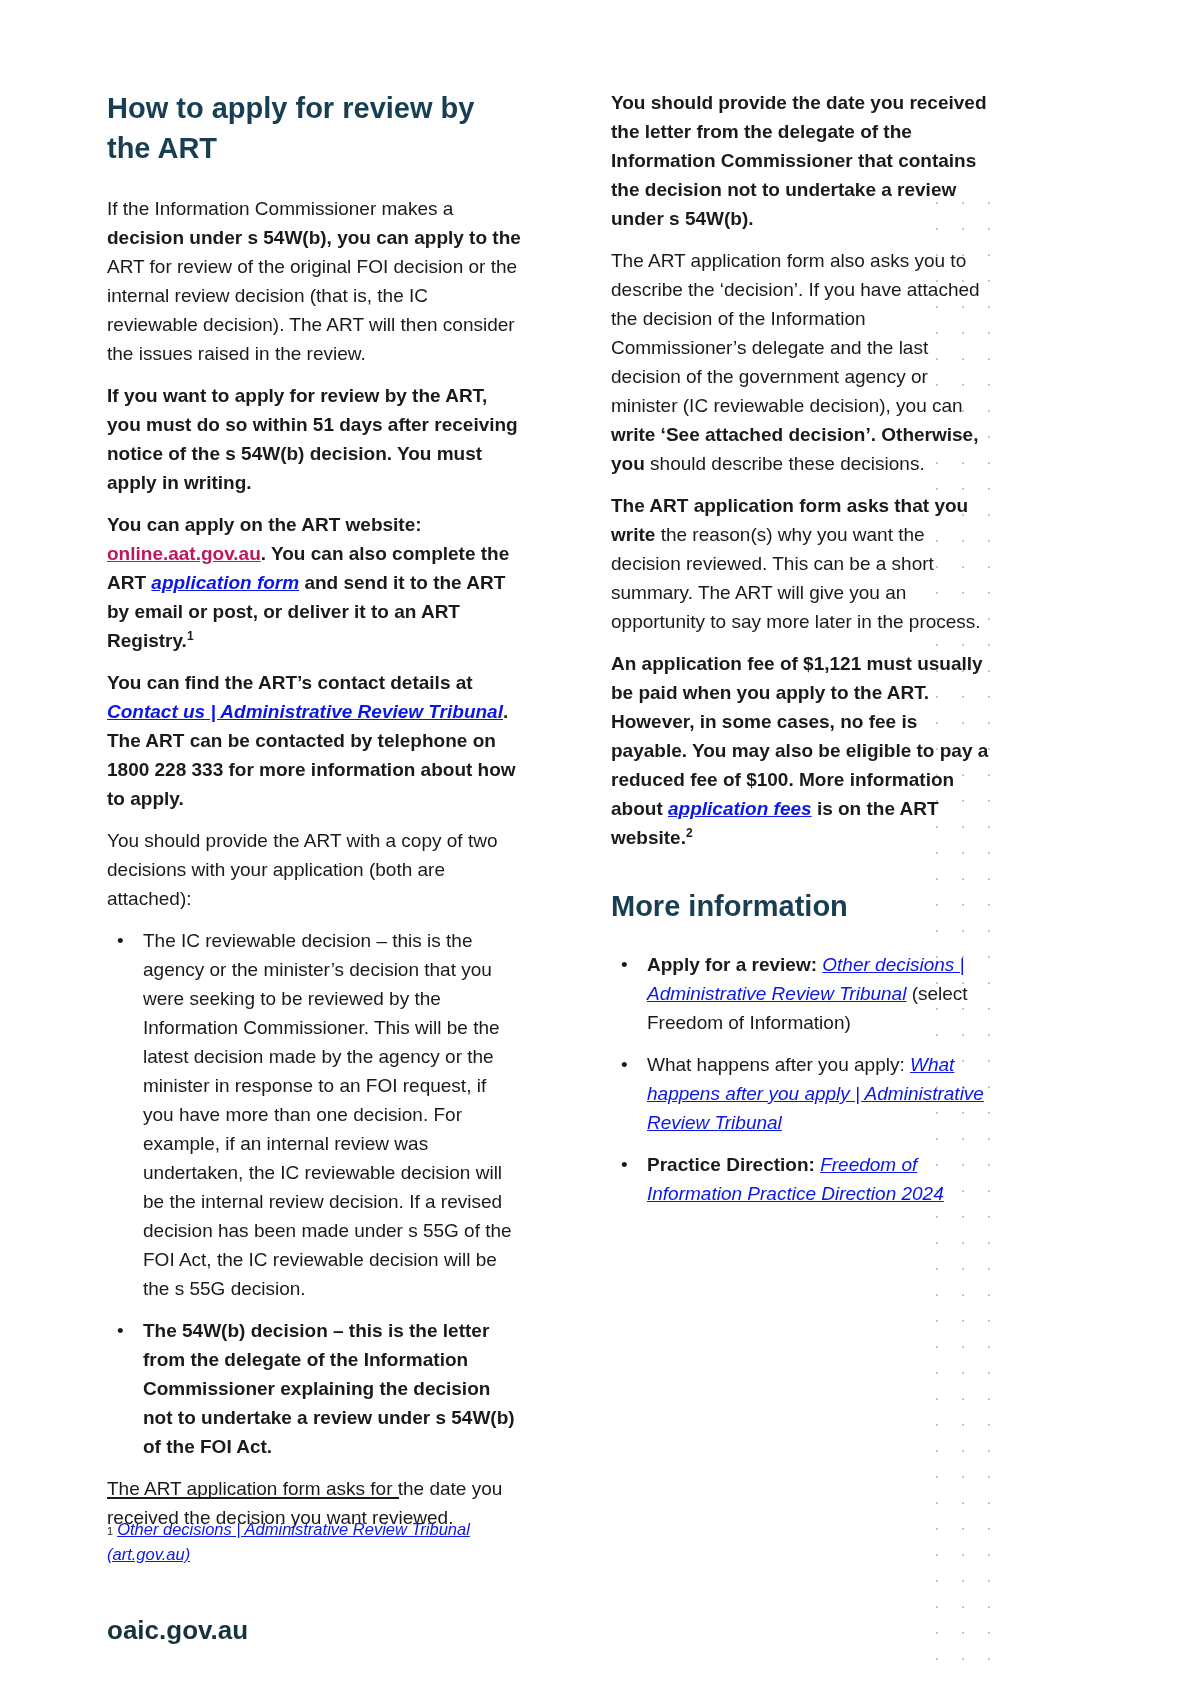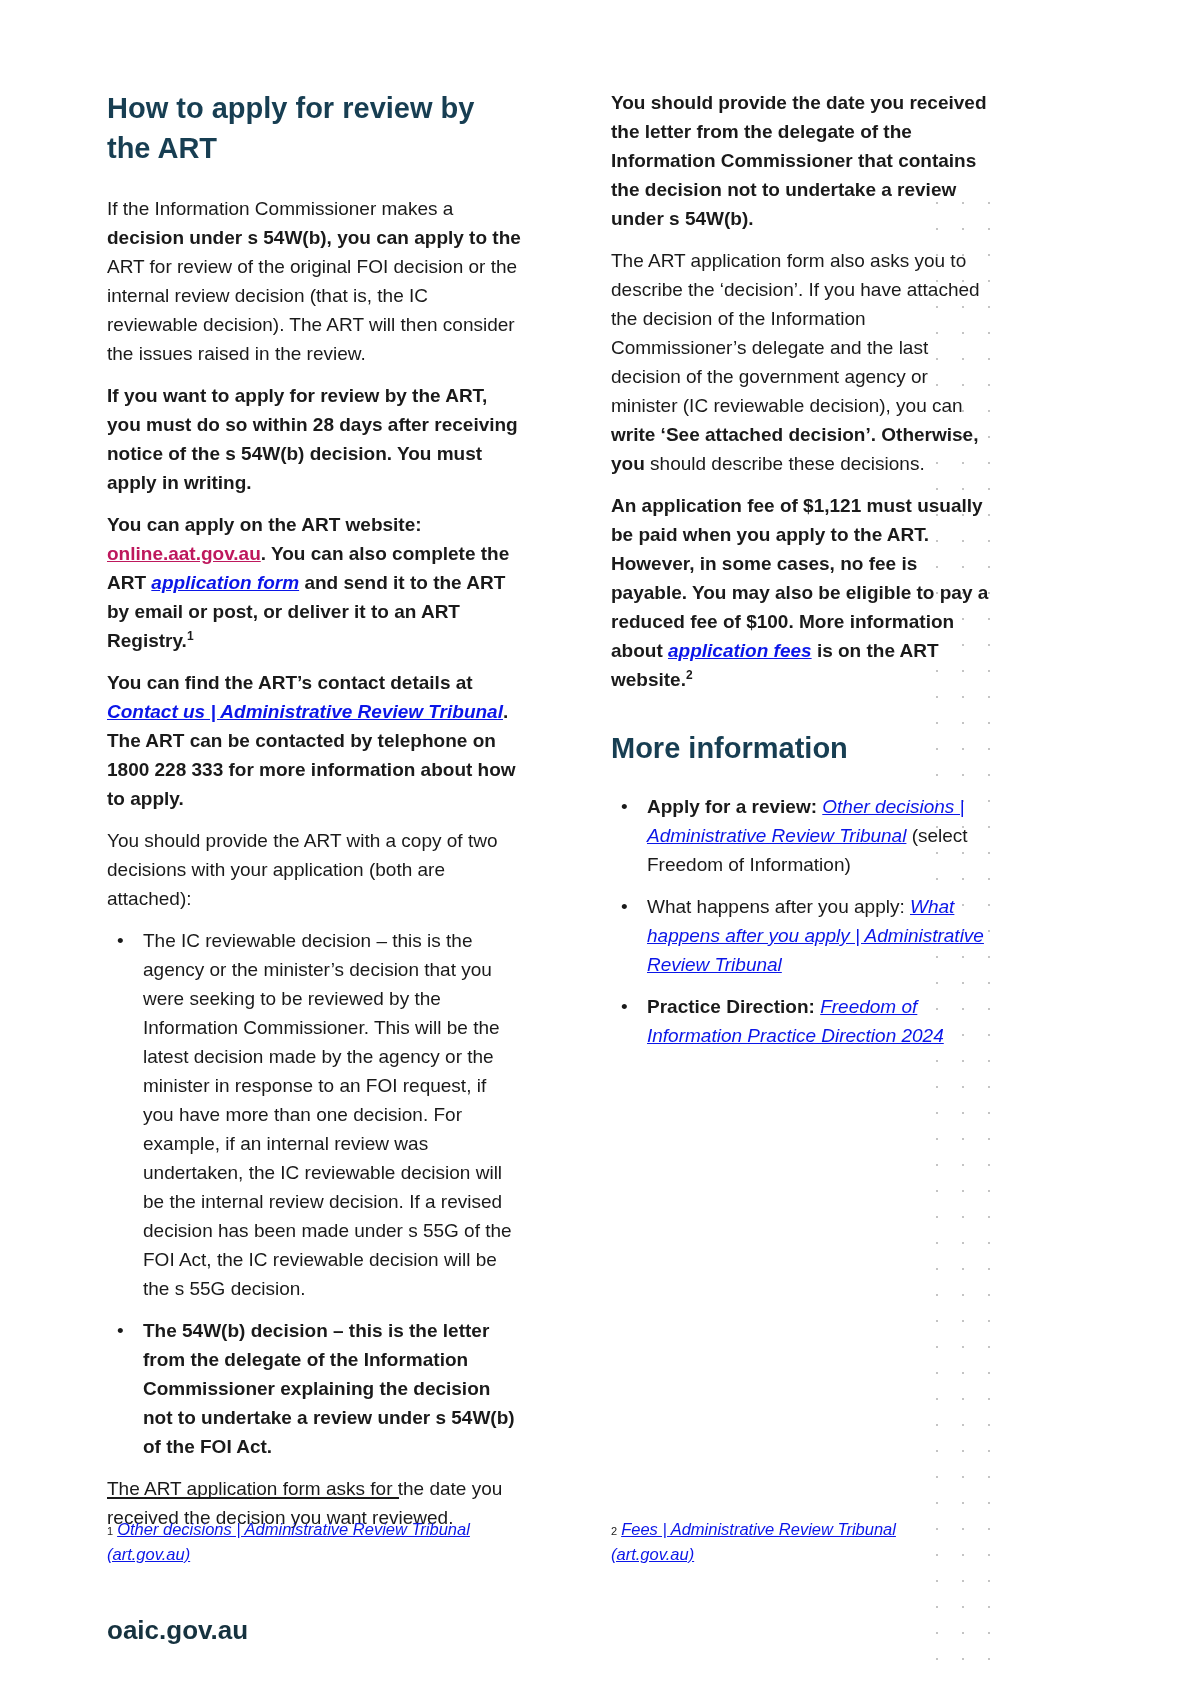--- a/index.html
+++ b/index.html
@@ -60,47 +60,47 @@
 </head>
 <body>
 
 <div class="page">
 
   <div class="dot-grid"></div>
 
   <div class="col col-left">
     <h1>How to apply for review by the ART</h1>
     <p><span>If the Information Commissioner makes a </span><span class="b">decision under s 54W(b), you can apply to the </span><span>ART for review of the original FOI decision or the internal review decision (that is, the IC reviewable decision). The ART will then consider the issues raised in the review.</span></p>
-    <p><span class="b">If you want to apply for review by the ART, you must do so within 28 days after receiving notice of the s 54W(b) decision. You must apply in writing.</span></p>
+    <p><span class="b">If you want to apply for review by the ART, you must do so within 51 days after receiving notice of the s 54W(b) decision. You must apply in writing.</span></p>
     <p><span class="b">You can apply on the ART website: </span><a class="lnk-dark b">online.aat.gov.au</a><span class="b">. You can also complete the ART </span><a class="lnk-blue b">application form</a><span class="b"> and send it to the ART by email or post, or deliver it to an ART Registry.</span><sup class="b">1</sup></p>
     <p><span class="b">You can find the ART’s contact details at </span><a class="lnk-blue b">Contact us | Administrative Review Tribunal</a><span class="b">. The ART can be contacted by telephone on 1800 228 333 for more information about how to apply.</span></p>
     <p><span>You should provide the ART with a copy of two decisions with your application (both are attached):</span></p>
     <ul class="bullets">
       <li><span>The IC reviewable decision – this is the agency or the minister’s decision that you were seeking to be reviewed by the Information Commissioner. This will be the latest decision made by the agency or the minister in response to an FOI request, if you have more than one decision. For example, if an internal review was undertaken, the IC reviewable decision will be the internal review decision. If a revised decision has been made under s 55G of the FOI Act, the IC reviewable decision will be the s 55G decision.</span></li>
       <li><span class="b">The 54W(b) decision – this is the letter from the delegate of the Information Commissioner explaining the decision not to undertake a review under s 54W(b) of the FOI Act.</span></li>
     </ul>
     <p><span>The ART application form asks for the date you received the decision you want reviewed.</span></p>
   </div>
 
   <div class="col col-right">
     <p><span class="b">You should provide the date you received the letter from the delegate of the Information Commissioner that contains the decision not to undertake a review under s 54W(b).</span></p>
     <p><span>The ART application form also asks you to describe the ‘decision’. If you have attached the decision of the Information Commissioner’s delegate and the last decision of the government agency or minister (IC reviewable decision), you can </span><span class="b">write ‘See attached decision’. Otherwise, you </span><span>should describe these decisions.</span></p>
+    <p><span class="b">The ART application form asks that you write </span><span>the reason(s) why you want the decision reviewed. This can be a short summary. The ART will give you an opportunity to say more later in the process.</span></p>
     <p><span class="b">An application fee of $1,121 must usually be paid when you apply to the ART. However, in some cases, no fee is payable. You may also be eligible to pay a reduced fee of $100. More information about </span><a class="lnk-blue b">application fees</a><span class="b"> is on the ART website.</span><sup class="b">2</sup></p>
     <h2>More information</h2>
     <ul class="bullets">
       <li><span class="b">Apply for a review: </span><a class="lnk-blue">Other decisions | Administrative Review Tribunal</a><span> (select Freedom of Information)</span></li>
       <li><span>What happens after you apply: </span><a class="lnk-blue">What happens after you apply | Administrative Review Tribunal</a></li>
       <li><span class="b">Practice Direction: </span><a class="lnk-blue">Freedom of Information Practice Direction 2024</a></li>
     </ul>
   </div>
 
   <div class="footnote-rule"></div>
 
   <div class="footnote footnote-left"><span class="fn-marker">1</span><a class="lnk-blue">Other decisions | Administrative Review Tribunal (art.gov.au)</a></div>
-  <div class="footnote footnote-right"><span class="fn-marker">2</span><a class="lnk-blue">Fees | Administrative Review Tribunal (art.gov.au)</a></div>
 
   <div class="footer-site">oaic.gov.au</div>
 
   <div class="logo">
     <span>OAIC</span>
   </div>
 
 </div>
 
 </body></html>

